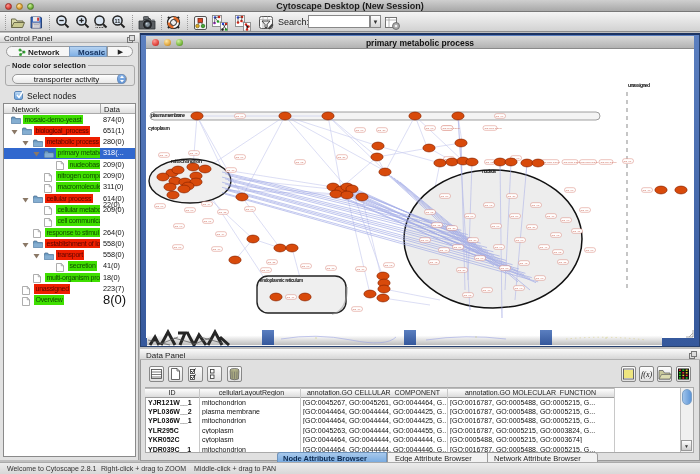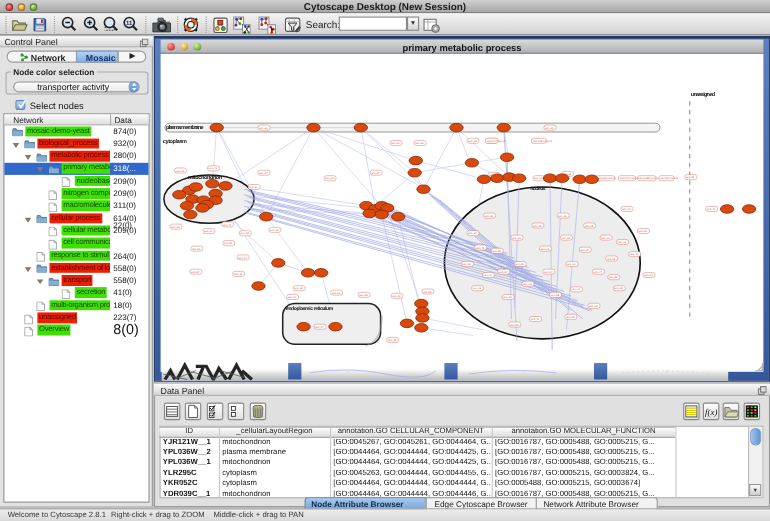--- a/index.html
+++ b/index.html
@@ -522,21 +522,21 @@
 <div style="position:absolute;left:23px;top:114.5px;height:9.5px;line-height:9.5px;background:#3fdf00;color:#114d00;font-size:7px;letter-spacing:-0.25px;padding:0 1.5px;white-space:nowrap;max-width:77px;overflow:hidden">mosaic-demo-yeast</div>
 <div style="position:absolute;left:103px;top:114.5px;height:9.5px;line-height:9.5px;color:#111;font-size:7.3px;white-space:nowrap">874(0)</div>
 <svg style="position:absolute;left:11px;top:128.8px" width="7" height="6">
     <path d="M0.5 1 L6.5 1 L3.5 5.5 Z" fill="#8a7866"></path>
   </svg>
 <svg style="position:absolute;left:22px;top:127.3px" width="10" height="8">
     <path d="M0.5 2 L0.5 7.5 L9.5 7.5 L9.5 2.6 L4.6 2.6 L3.7 1 L0.9 1 Z" fill="#6d9cc3" stroke="#44688c" stroke-width="0.7"></path>
     <rect x="0.5" y="3.4" width="9" height="4.1" fill="#85aed1"></rect>
   </svg>
 <div style="position:absolute;left:34px;top:125.8px;height:9.5px;line-height:9.5px;background:#ee1e00;color:#5c0600;font-size:7px;letter-spacing:-0.25px;padding:0 1.5px;white-space:nowrap;max-width:66px;overflow:hidden">biological_process</div>
-<div style="position:absolute;left:103px;top:125.8px;height:9.5px;line-height:9.5px;color:#111;font-size:7.3px;white-space:nowrap">932(0)</div>
+<div style="position:absolute;left:103px;top:125.8px;height:9.5px;line-height:9.5px;color:#111;font-size:7.3px;white-space:nowrap">651(1)</div>
 <svg style="position:absolute;left:22px;top:140.1px" width="7" height="6">
     <path d="M0.5 1 L6.5 1 L3.5 5.5 Z" fill="#8a7866"></path>
   </svg>
 <svg style="position:absolute;left:33px;top:138.6px" width="10" height="8">
     <path d="M0.5 2 L0.5 7.5 L9.5 7.5 L9.5 2.6 L4.6 2.6 L3.7 1 L0.9 1 Z" fill="#6d9cc3" stroke="#44688c" stroke-width="0.7"></path>
     <rect x="0.5" y="3.4" width="9" height="4.1" fill="#85aed1"></rect>
   </svg>
 <div style="position:absolute;left:45px;top:137.1px;height:9.5px;line-height:9.5px;background:#ee1e00;color:#5c0600;font-size:7px;letter-spacing:-0.25px;padding:0 1.5px;white-space:nowrap;max-width:55px;overflow:hidden">metabolic process</div>
 <div style="position:absolute;left:103px;top:137.1px;height:9.5px;line-height:9.5px;color:#111;font-size:7.3px;white-space:nowrap">280(0)</div>
 <div style="position:absolute;left:4px;top:147.6px;width:131px;height:11.3px;background:#3168ce"></div>
@@ -738,21 +738,21 @@
 <div style="position:absolute;left:303px;top:445.7px;width:143px;font-size:7px;font-weight:normal;color:#111;white-space:nowrap;overflow:hidden">[GO:0044464, GO:0044444, GO:0044446, G...</div>
 <div style="position:absolute;left:450px;top:445.7px;width:163px;font-size:7px;font-weight:normal;color:#111;white-space:nowrap;overflow:hidden">[GO:0016787, GO:0005488, GO:0005215, G...</div>
 
 <div class="abs" style="left:680px;top:388px;width:13px;height:64px;background:#f0f0f0;border-left:1px solid #bbb"></div>
 <div class="abs" style="left:681.5px;top:389px;width:10px;height:16px;background:linear-gradient(90deg,#9ec2ea,#5e96d8);border-radius:5px;border:0.5px solid #7aa0c8"></div>
 <div class="abs" style="left:681px;top:440px;width:11px;height:11px;background:linear-gradient(#fdfdfd,#ccc);border:1px solid #999;font-size:5px;text-align:center;line-height:10px;color:#333">▼</div>
 
 <div class="abs" style="left:277px;top:452px;width:321px;height:13px;background:#f2f2f2;border:1px solid #9a9a9a;border-radius:3px"></div>
 <div class="abs" style="left:277px;top:452px;width:110px;height:13px;background:linear-gradient(#a8c9ec,#6fa5de);border:1px solid #6d93bd;border-radius:3px 0 0 3px"></div>
 <div class="abs" style="left:283px;top:454px;font-size:7.5px;color:#0d2a50;font-weight:bold">Node Attribute Browser</div>
-<div class="abs" style="left:395px;top:454px;font-size:7.5px;color:#222">Edge Cytoscape Browser</div>
+<div class="abs" style="left:395px;top:454px;font-size:7.5px;color:#222">Edge Attribute Browser</div>
 <div class="abs" style="left:387px;top:452px;width:1px;height:13px;background:#9a9a9a"></div>
 <div class="abs" style="left:487px;top:452px;width:1px;height:13px;background:#9a9a9a"></div>
 <div class="abs" style="left:494px;top:454px;font-size:7.5px;color:#222">Network Attribute Browser</div>
 
 <div class="abs" style="left:0;top:462px;width:700px;height:12px;background:linear-gradient(#ececec,#d8d8d8);border-top:1px solid #aaa"></div>
 <div class="abs" style="left:7px;top:465px;font-size:7px;color:#333">Welcome to Cytoscape 2.8.1</div>
 <div class="abs" style="left:101px;top:465px;font-size:7px;color:#333">Right-click + drag to ZOOM</div>
 <div class="abs" style="left:194px;top:465px;font-size:7px;color:#333">Middle-click + drag to PAN</div>
 
 </body></html>

